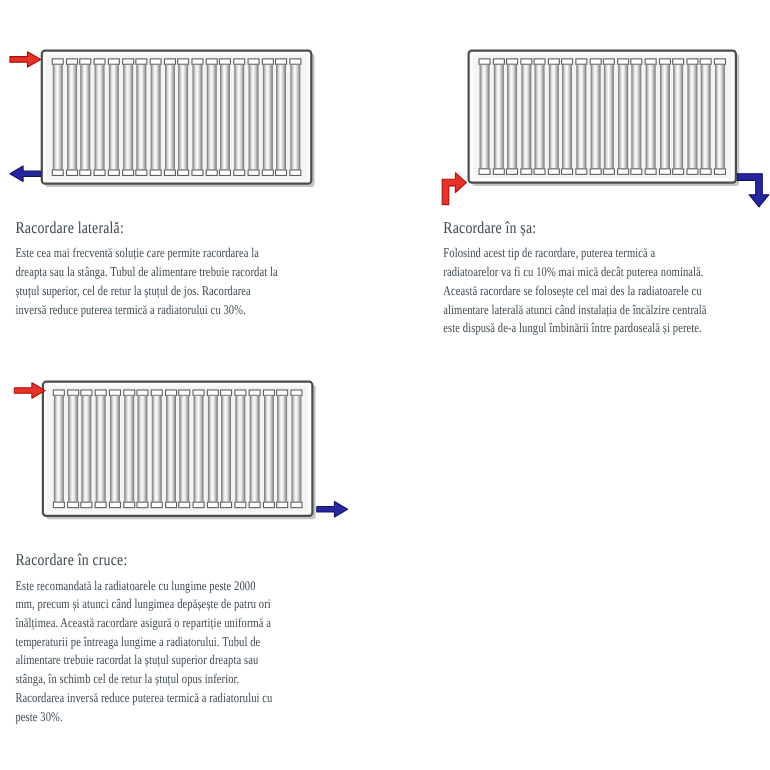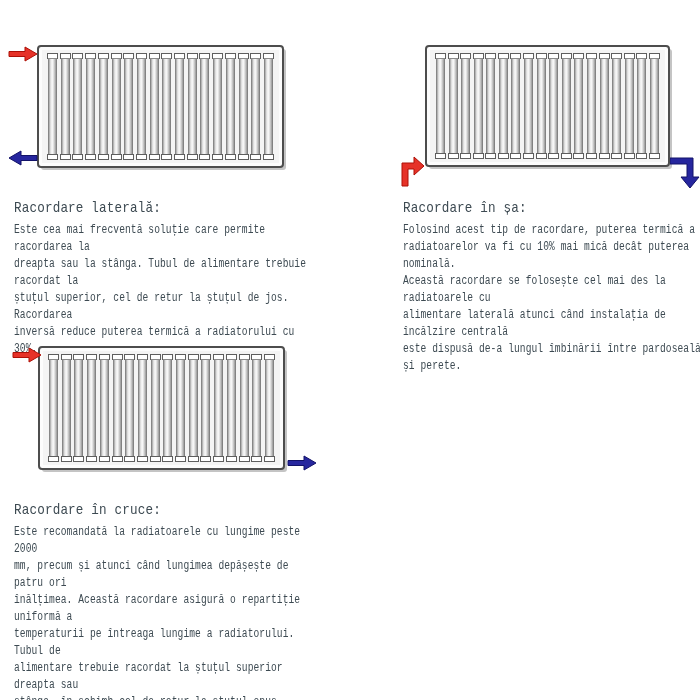--- a/index.html
+++ b/index.html
@@ -1,18 +1,18 @@
 <!DOCTYPE html>
 <html style="--supply: #e63228; --supply_outline: #ad1007; --return: #26269e; --return_outline: #121268; --text: #3d4a52; --radiator_border: #4d4d4d;"><head>
 <meta charset="utf-8">
 <style>
   html,body { margin:0; padding:0; background:#ffffff; }
   #app {
     position:relative; width:700px; height:700px; background:#ffffff;
-    font-family:Liberation Mono, monospace; overflow:hidden;
+    font-family:Liberation Serif, serif; overflow:hidden;
   }
 
   
   .section-title {
     position:absolute; color:var(--text); font-size:15px; font-weight:400;
     white-space:nowrap; transform:scaleX(0.84); transform-origin:0 0;
     letter-spacing:0.2px;
   }
   .section-body {
     position:absolute; color:var(--text); font-size:12px; line-height:17px;

